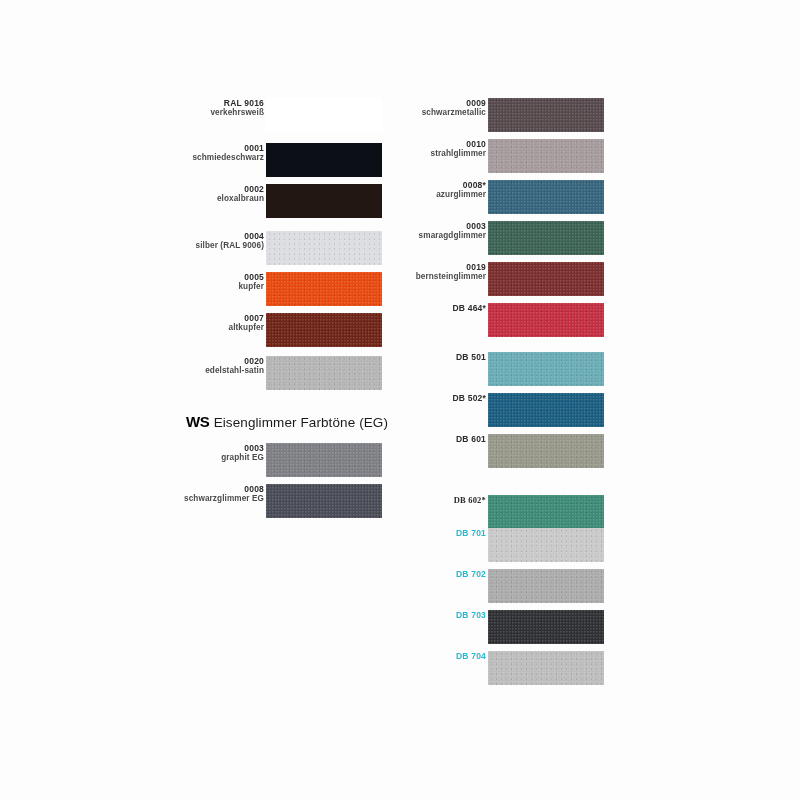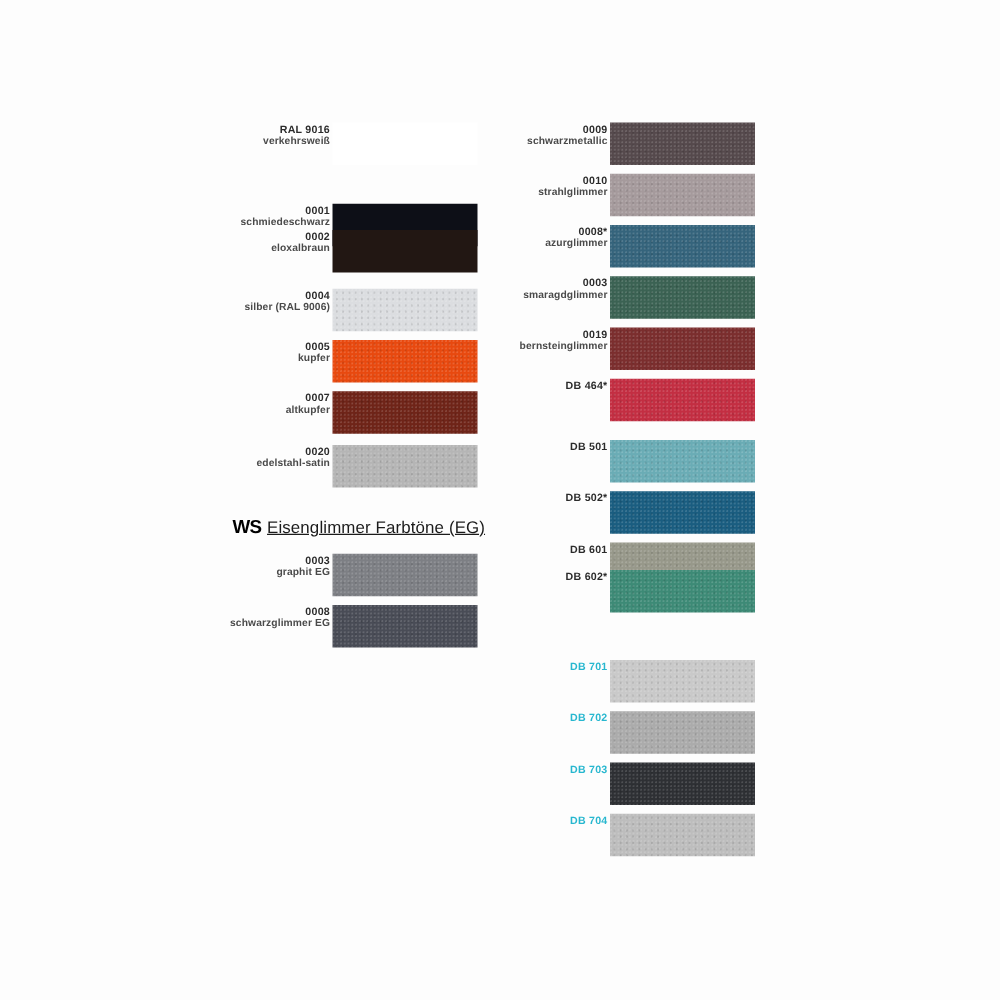--- a/index.html
+++ b/index.html
@@ -91,37 +91,36 @@
     font-size: 15px;
     font-weight: bold;
     color: #000000;
     letter-spacing: -0.5px;
   }
   #eg-heading .eg-title {
     font-size: 13.5px;
     font-weight: normal;
     color: #1b1b1b;
     letter-spacing: 0.1px;
-    text-decoration: underline;
   }
 </style>
 </head>
 <body>
 
 <div id="sheet">
 
   <div id="left-column" class="column">
       <div class="swatch-row" style="top: 0px;">
         <div class="row-label">
           <span class="code">RAL 9016</span>
           <span class="name">verkehrsweiß</span>
         </div>
         <div class="swatch flat" style="--c: #ffffff;"></div>
       </div>
-      <div class="swatch-row" style="top: 45px; margin-top: 20px;">
+      <div class="swatch-row" style="top: 45px;">
         <div class="row-label">
           <span class="code">0001</span>
           <span class="name">schmiedeschwarz</span>
         </div>
         <div class="swatch flat" style="--c: #0d0f17;"></div>
       </div>
       <div class="swatch-row" style="top: 86px;">
         <div class="row-label">
           <span class="code">0002</span>
           <span class="name">eloxalbraun</span>
@@ -233,21 +232,21 @@
           <span class="code">DB 502*</span>
         </div>
         <div class="swatch metallic" style="--c: #1a5d80;"></div>
       </div>
       <div class="swatch-row" style="top: 336px;">
         <div class="row-label">
           <span class="code">DB 601</span>
         </div>
         <div class="swatch metallic" style="--c: #97988a;"></div>
       </div>
-      <div class="swatch-row" style="top: 358px;">
+      <div class="swatch-row" style="top: 397px; font-family: Liberation Serif, serif;">
         <div class="row-label">
           <span class="code">DB 602*</span>
         </div>
         <div class="swatch metallic" style="--c: #3d8a76;"></div>
       </div>
       <div class="swatch-row" style="top: 430px;">
         <div class="row-label cyan">
           <span class="code">DB 701</span>
         </div>
         <div class="swatch metallic" style="--c: #c9c9c9;"></div>

